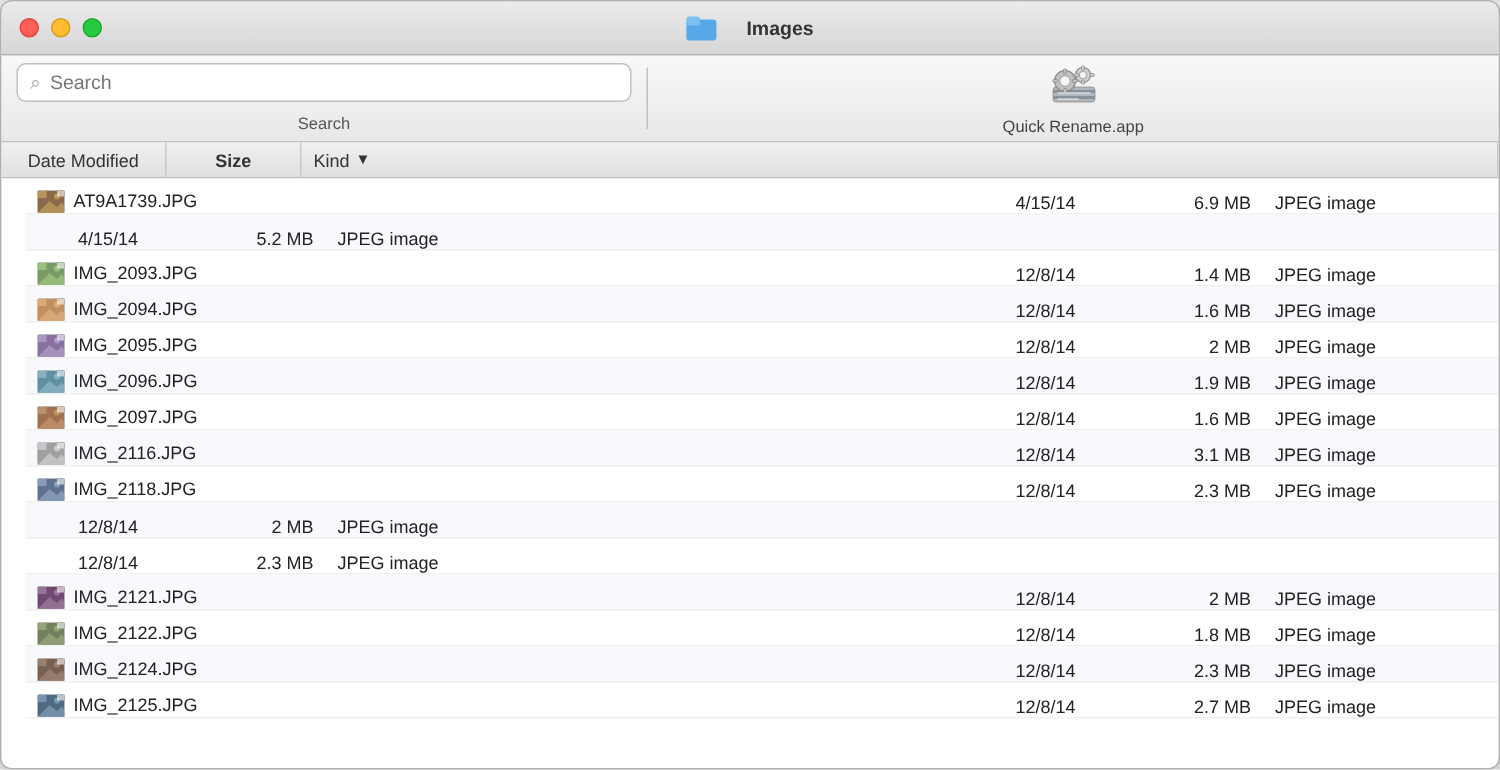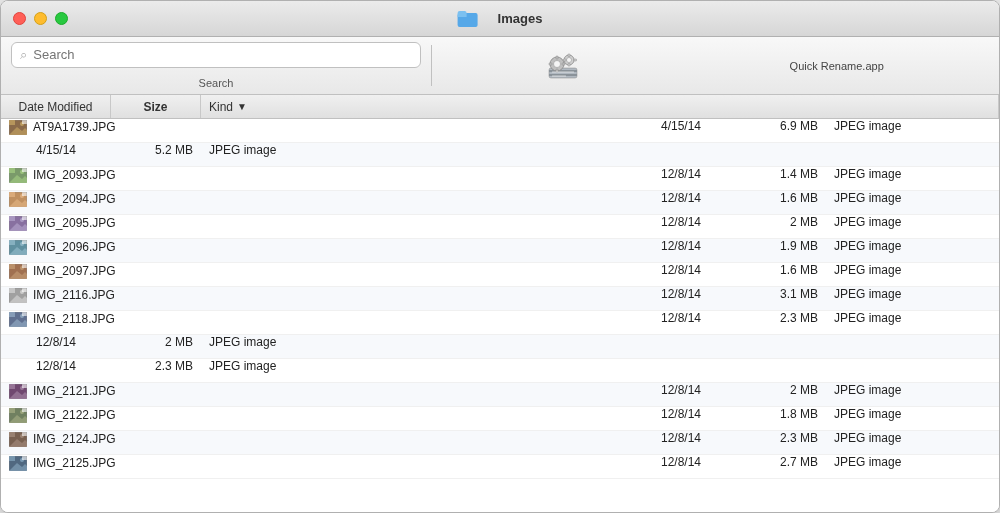--- a/index.html
+++ b/index.html
@@ -144,21 +144,21 @@
       width: 1px;
       background: #c0c0c0;
       margin: 8px 0;
     }
 
     .toolbar-right {
       display: flex;
       align-items: center;
       flex: 1;
       padding: 0 10px;
-      flex-direction: row;
+      flex-direction: column;
       justify-content: space-around;
     }
 
     .app-icon {
       width: 32px;
       height: 32px;
       display: flex;
       align-items: center;
       justify-content: center;
     }
@@ -210,23 +210,24 @@
 
     
     .file-list {
       flex: 1;
       overflow-y: auto;
       background: #ffffff;
     }
 
     .file-row {
       display: flex;
-      align-items: flex-start;
+      align-items: flex-end;
       height: 24px;
       border-bottom: 1px solid #f0f0f0;
+      margin-left: 16px;
     }
 
     .file-row:nth-child(even) {
       background: #f7f9fc;
     }
 
     .file-cell {
       padding: 0 8px;
       font-size: 12px;
       color: #222;

